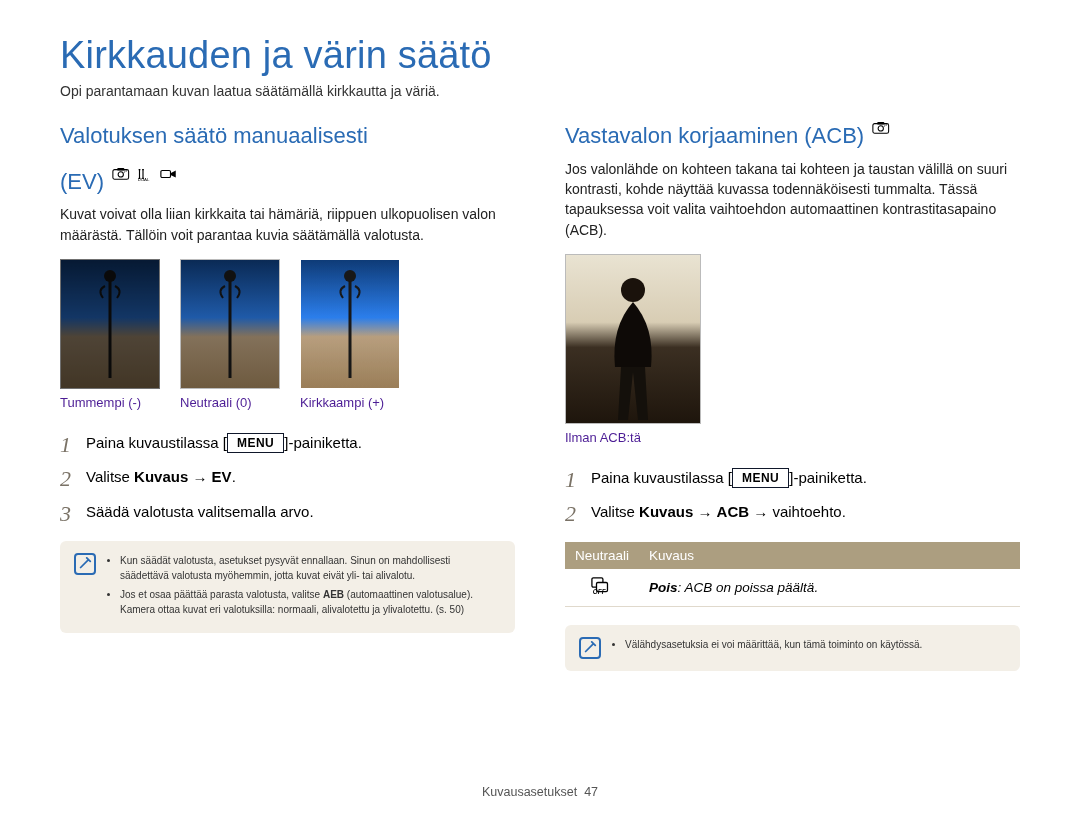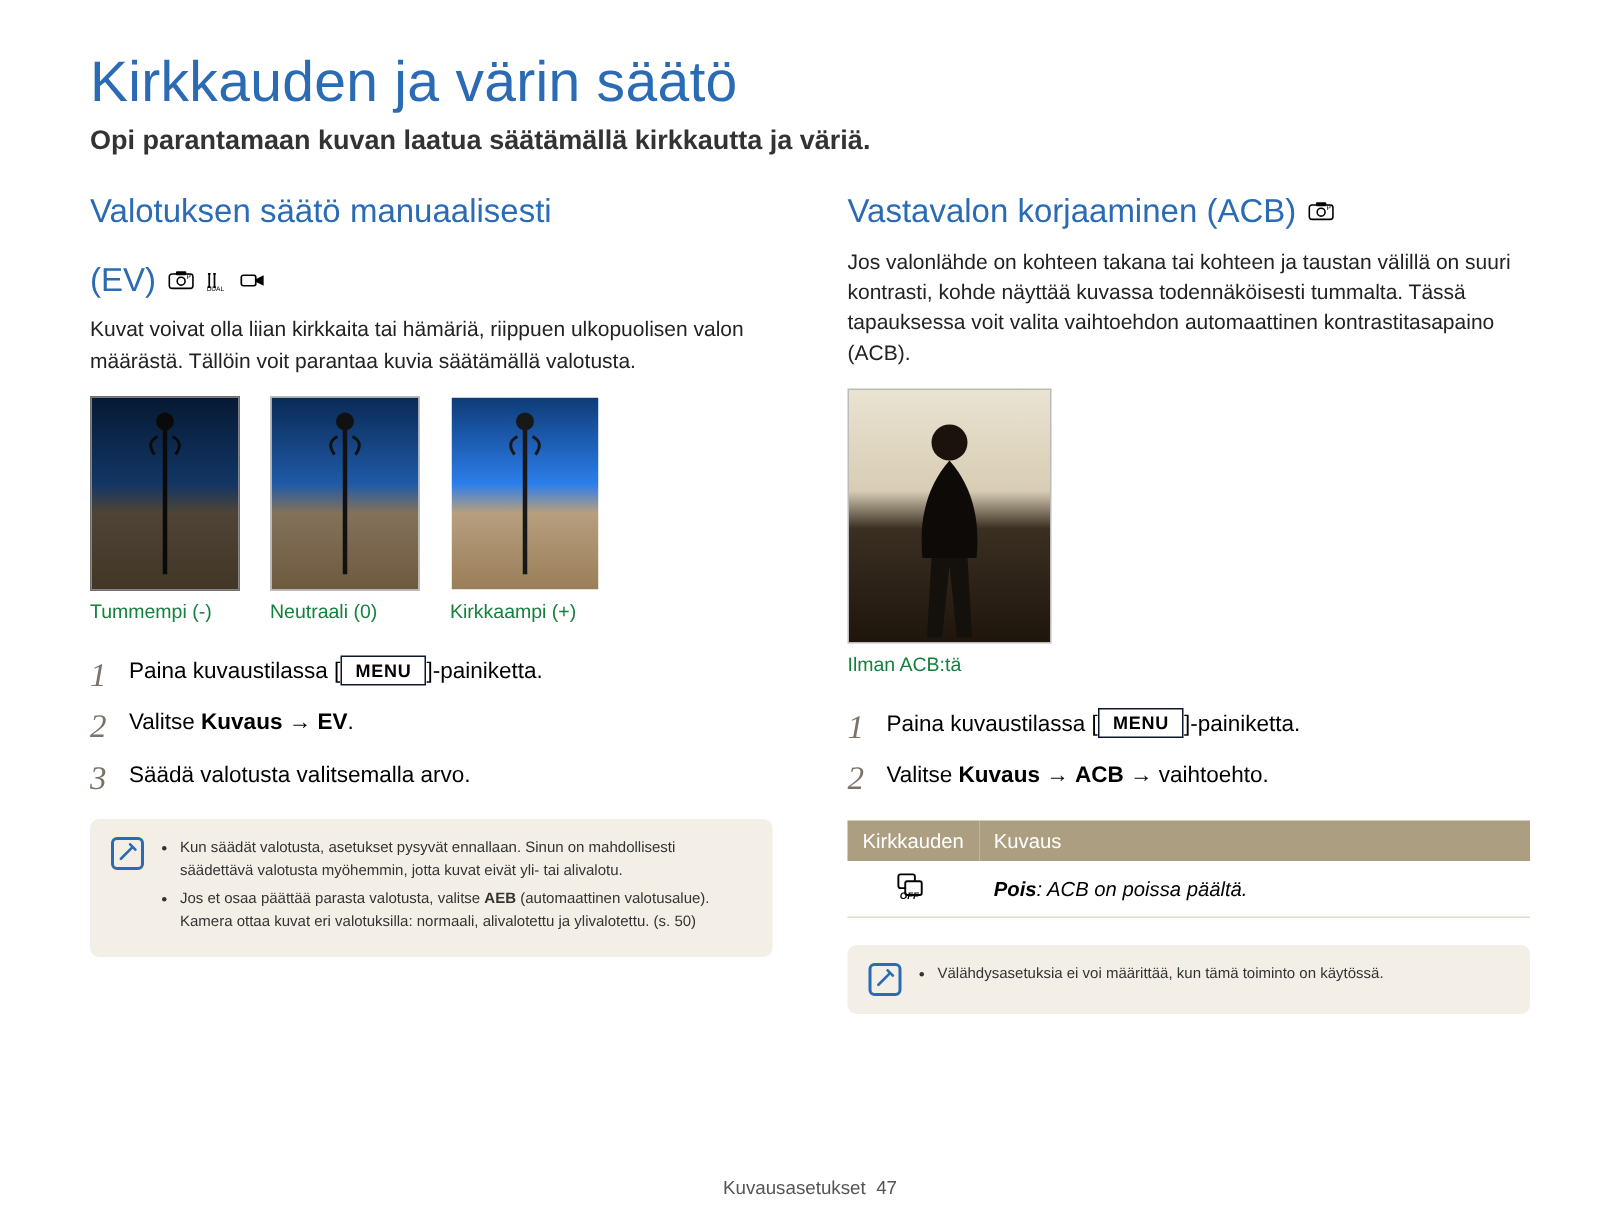--- a/index.html
+++ b/index.html
@@ -1,32 +1,32 @@
 <!DOCTYPE html>
 <html><head>
 <meta charset="utf-8">
 <style>
   * { box-sizing: border-box; margin: 0; padding: 0; }
   html, body { width: 1080px; height: 815px; font-family: Arial, Helvetica, sans-serif; background: #fff; color: #000; }
   .page { padding: 34px 60px 20px 60px; position: relative; height: 100%; border-radius: 12px; }
   h1.title { font-size: 38px; font-weight: 300; color: #2a6bb4; margin-bottom: 6px; letter-spacing: 0.2px; }
-  .subtitle { font-size: 18px; color: #333; margin-bottom: 22px; font-weight: bold; }
+  .subtitle { font-size: 14px; color: #333; margin-bottom: 22px; }
   .cols { display: flex; gap: 50px; }
   .col { flex: 1 1 50%; }
-  h2.section { font-size: 22px; font-weight: 400; color: #2a6bb4; line-height: 1.35; margin-bottom: 8px; display: flex; flex-wrap: wrap; align-items: center; gap: 8px; }
+  h2.section { font-size: 22px; font-weight: 400; color: #2a6bb4; line-height: 1.35; margin-bottom: 8px; display: flex; flex-wrap: wrap; align-items: flex-start; gap: 8px; }
   .mode-icons { display: inline-flex; gap: 6px; }
   .icon-box { display: inline-flex; width: 18px; height: 14px; }
   .bodytext { font-size: 14px; line-height: 1.45; color: #222; }
   .img-row { display: flex; gap: 20px; margin: 14px 0 4px 0; }
   .img-col { display: flex; flex-direction: column; align-items: flex-start; }
   .thumb { border: 1px solid #bbb; background: linear-gradient(#0a2a55 0%, #1f5aa8 45%, #83715a 60%, #6e5a3f 100%); position: relative; }
   .thumb.ev { width: 100px; height: 130px; }
   .thumb.acb { width: 136px; height: 170px; }
   .thumb .pole { position: absolute; top: 8px; left: 50%; width: 30px; height: 110px; transform: translateX(-50%); }
-  .caption { font-size: 13px; margin-top: 6px; color: #15803d; }
+  .caption { font-size: 13px; margin-top: 6px; color: #4c1d95; }
   ol.steps { list-style: none; counter-reset: step; margin: 16px 0 12px 0; }
   ol.steps > li { counter-increment: step; position: relative; padding: 6px 0 6px 26px; font-size: 15px; line-height: 1.5; }
   ol.steps > li::before { content: counter(step); position: absolute; left: 0; top: 2px; font-style: italic; font-size: 22px; color: #7a7266; font-family: Georgia, serif; }
   .menu-chip { display: inline-block; border: 1px solid #0f172a; padding: 0 9px; font-size: 12px; font-weight: 700; letter-spacing: 0.5px; vertical-align: 1px; }
   .notebox { display: flex; gap: 10px; background: #f3efe7; border-radius: 6px; padding: 12px 14px; margin-top: 12px; }
   .note-icon { flex: 0 0 22px; height: 22px; border: 2px solid #2a6bb4; border-radius: 4px; display: flex; align-items: center; justify-content: center; }
   .note-icon svg { width: 14px; height: 14px; }
   .note-body { font-size: 10px; color: #333; line-height: 1.5; }
   .note-body ul { list-style: disc; padding-left: 14px; }
   .note-body li { margin-bottom: 4px; }
@@ -175,21 +175,21 @@
           <span>Paina kuvaustilassa [</span><span class="menu-chip">MENU</span><span>]-painiketta.</span>
         </li>
         <li>
           <span>Valitse </span><span class="b">Kuvaus</span><span> → </span><span class="b">ACB</span><span> → vaihtoehto.</span>
         </li>
       </ol>
 
       <table class="opts">
         <tbody>
             <tr>
-          <th>Kirkkauden</th>
+          <th>Neutraali</th>
           <th>Kuvaus</th>
         </tr>
         <tr>
           <td class="iconcell">
             <span class="glyph">
               <svg viewBox="0 0 24 20">
                     <rect x="1" y="1" width="12" height="10" rx="1.5" fill="none" stroke="#000" stroke-width="1.4"></rect>
                     <rect x="6" y="6" width="12" height="10" rx="1.5" fill="#fff" stroke="#000" stroke-width="1.4"></rect>
                     <text x="2" y="19" font-size="7" font-weight="700">OFF</text>
                   </svg>

